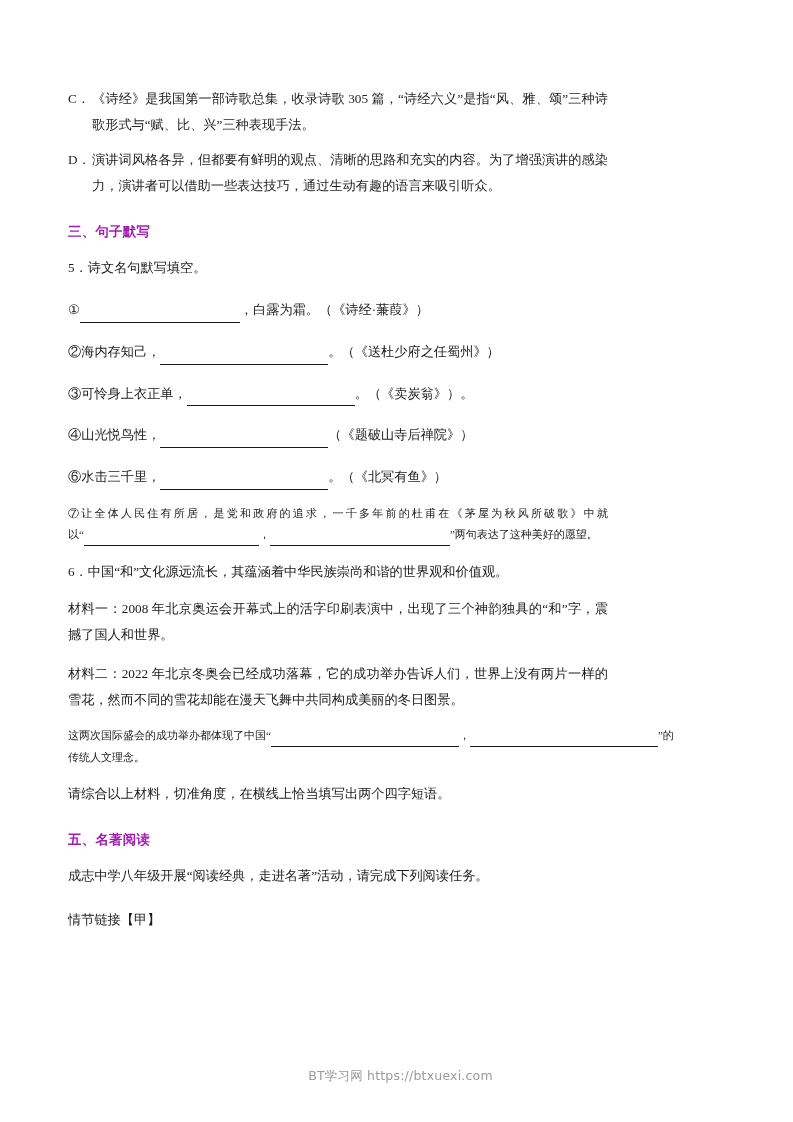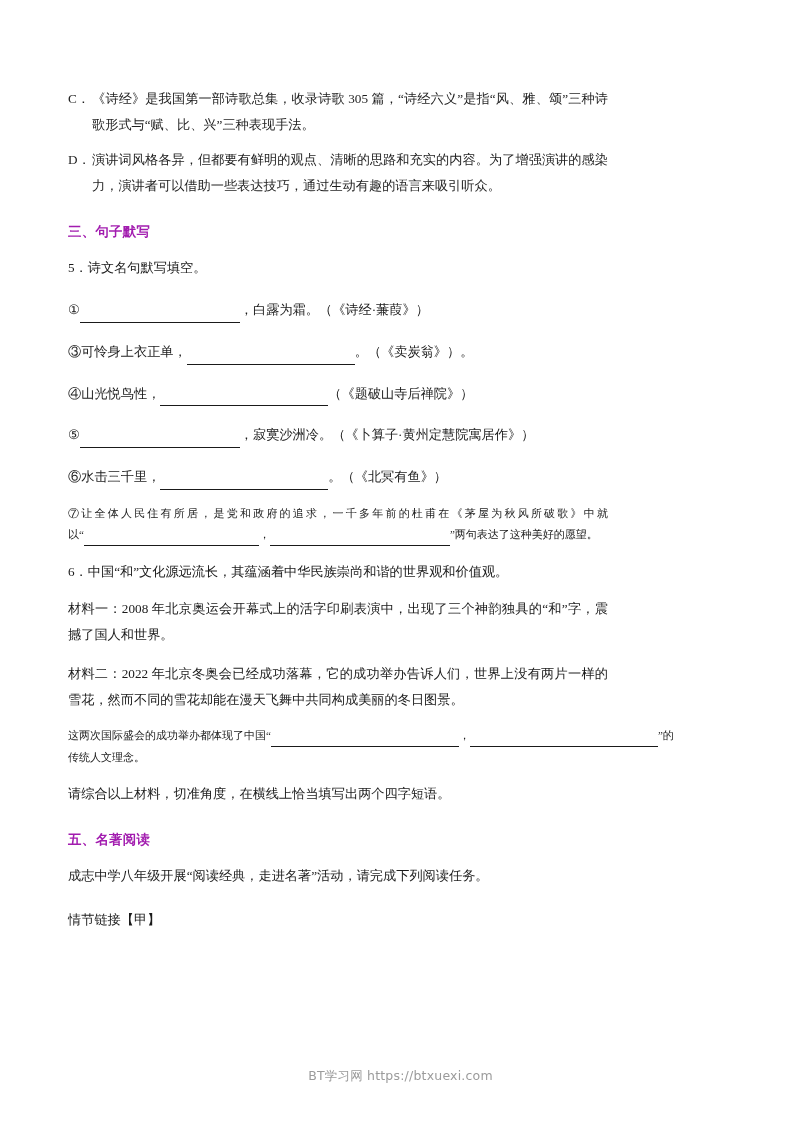--- a/index.html
+++ b/index.html
@@ -114,32 +114,32 @@
   </p>
 
   <h2 class="section-heading">三、句子默写</h2>
 
   <p class="qline">5．诗文名句默写填空。</p>
 
   <p class="fill-item">
     <span>①</span><span class="blank b-160"></span><span>，白露为霜。（《诗经·蒹葭》）</span>
   </p>
 
+  <p class="fill-item">
+    <span>②</span><span>海内存知己，</span><span class="blank b-168"></span><span>。（《送杜少府之任蜀州》）</span>
+  </p>
 
   <p class="fill-item">
     <span>③</span><span>可怜身上衣正单，</span><span class="blank b-168"></span><span>。（《卖炭翁》）。</span>
   </p>
 
   <p class="fill-item">
     <span>④</span><span>山光悦鸟性，</span><span class="blank b-168"></span><span>（《题破山寺后禅院》）</span>
   </p>
 
-  <p class="fill-item">
-    <span>⑤</span><span class="blank b-160"></span><span>，寂寞沙洲冷。（《卜算子·黄州定慧院寓居作》）</span>
-  </p>
 
   <p class="fill-item">
     <span>⑥</span><span>水击三千里，</span><span class="blank b-168"></span><span>。（《北冥有鱼》）</span>
   </p>
 
   <p class="wrap-item">
     <span>⑦</span><span>让全体人民住有所居，是党和政府的追求，一千多年前的杜甫在《茅屋为秋风所破歌》中就以</span><span class="nowrap"><span>“</span><span class="blank b-175"></span><span>，</span><span class="blank b-180"></span><span>”</span><span>两句表达了这种美好的愿望。</span></span>
   </p>
 
 

